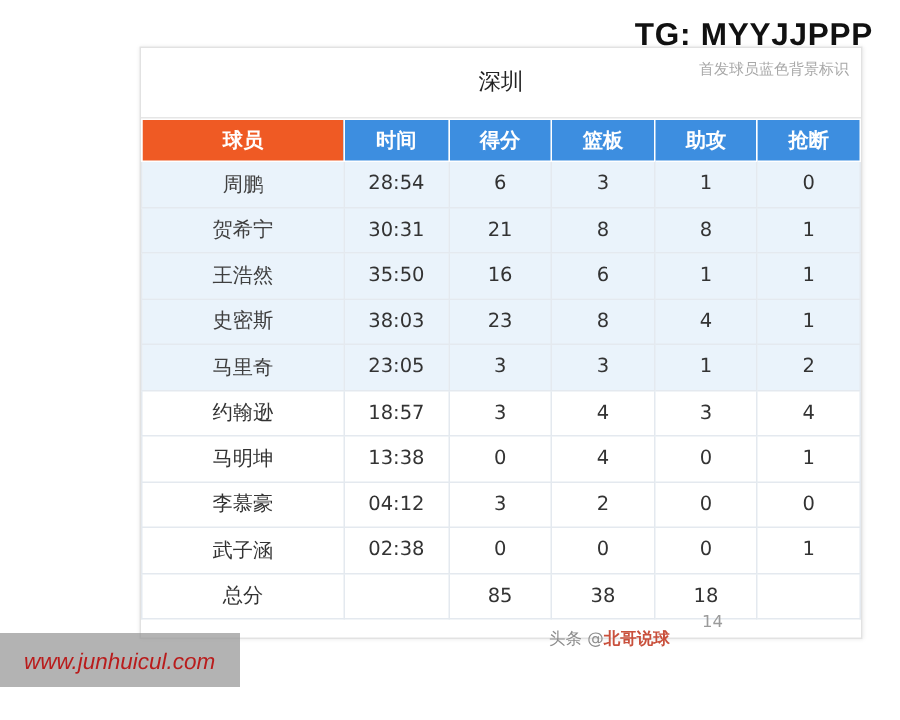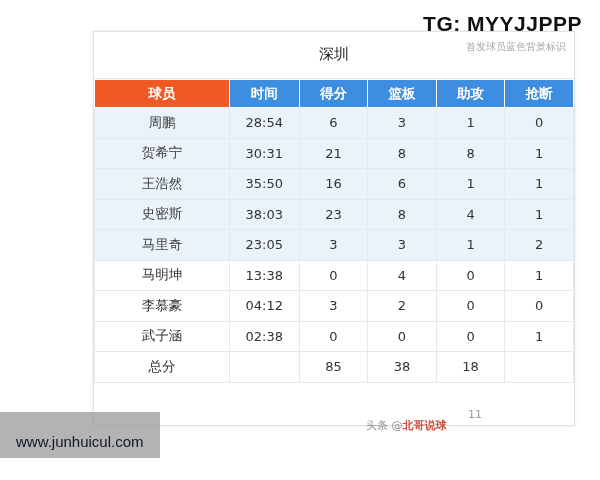--- a/index.html
+++ b/index.html
@@ -28,24 +28,25 @@
     letter-spacing: 0.5px;
     font-family: "Liberation Sans", sans-serif;
   }
 
   
   .site-tag {
     position: absolute;
     left: 0;
     bottom: 22px;
     background: rgba(150,150,150,0.72);
-    color: #0f172a;
+    color: #b91c1c;
     font-size: 15px;
-    padding: 21px 16px 8px 16px;
+    padding: 11px 16px 8px 16px;
     font-family: "Liberation Sans", sans-serif;
+    font-style: italic;
   }
 
   
   .card {
     position: absolute;
     left: 93px;
     top: 31px;
     width: 482px;
     height: 395px;
     background: #ffffff;
@@ -218,20 +219,28 @@
       </tr>
       <tr class="starter">
         <td class="name">马里奇</td>
         <td>23:05</td>
         <td>3</td>
         <td>3</td>
         <td>1</td>
         <td>2</td>
       </tr>
       <tr>
+        <td class="name">约翰逊</td>
+        <td>18:57</td>
+        <td>3</td>
+        <td>4</td>
+        <td>3</td>
+        <td>4</td>
+      </tr>
+      <tr>
         <td class="name">马明坤</td>
         <td>13:38</td>
         <td>0</td>
         <td>4</td>
         <td>0</td>
         <td>1</td>
       </tr>
       <tr>
         <td class="name">李慕豪</td>
         <td>04:12</td>
@@ -254,15 +263,15 @@
         <td>85</td>
         <td>38</td>
         <td>18</td>
         <td></td>
       </tr>
     </tbody>
   </table>
 </div>
 
 <div class="author-wm"><span>头条 @</span><span class="tt">北哥说球</span></div>
-<div class="page-num">11</div>
+<div class="page-num">14</div>
 
 <div class="site-tag">www.junhuicul.com</div>
 
 </body></html>

